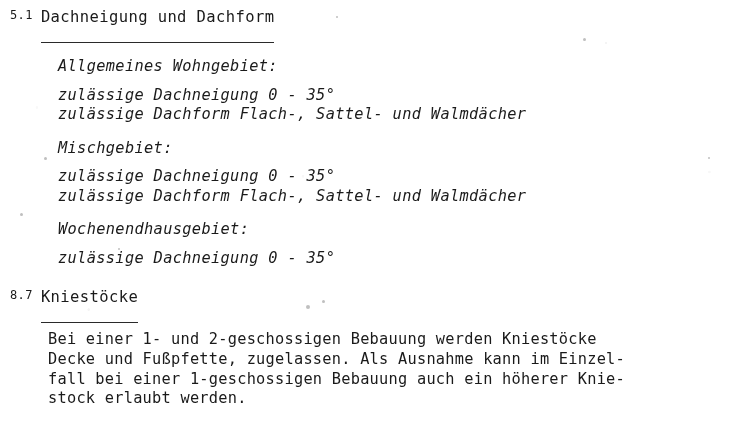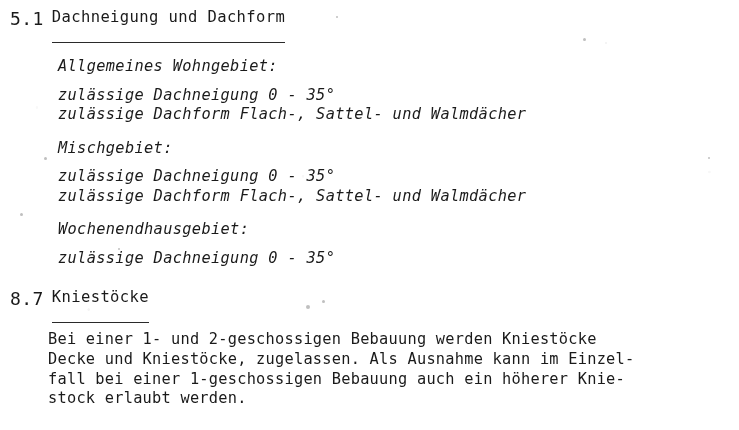--- a/index.html
+++ b/index.html
@@ -40,21 +40,21 @@
     position: relative;
   }
 
   .section-head {
     display: flex;
     align-items: flex-start;
     gap: 8px;
     margin-left: 10px;
   }
   .section-num {
-    font-size: 18px;
+    font-size: 12px;
     letter-spacing: 0.4px;
     white-space: pre;
   }
   .section-title {
     font-size: 15.5px;
     letter-spacing: 0.4px;
     border-bottom: 1px solid #2a2a2a;
     padding-bottom: 16px;
     white-space: pre;
   }
@@ -139,21 +139,21 @@
   <div class="gap-lg"></div>
 
   <div class="section">
     <div class="section-head">
       <span class="section-num">8.7</span>
       <span class="section-title">Kniestöcke</span>
     </div>
 
     <div class="body-block">
       <div class="body-line">Bei einer 1- und 2-geschossigen Bebauung werden Kniestöcke</div>
-      <div class="body-line">Decke und Kniestöcke, zugelassen. Als Ausnahme kann im Einzel-</div>
+      <div class="body-line">Decke und Fußpfette, zugelassen. Als Ausnahme kann im Einzel-</div>
       <div class="body-line">fall bei einer 1-geschossigen Bebauung auch ein höherer Knie-</div>
       <div class="body-line">stock erlaubt werden.</div>
     </div>
   </div>
 
   <div class="speck" style="left:583px; top:38px; width:3px; height:3px;"></div>
   <div class="speck" style="left:336px; top:16px; width:2px; height:2px;"></div>
   <div class="speck" style="left:44px; top:157px; width:3px; height:3px;"></div>
   <div class="speck" style="left:20px; top:213px; width:3px; height:3px;"></div>
   <div class="speck" style="left:708px; top:157px; width:2px; height:2px;"></div>

